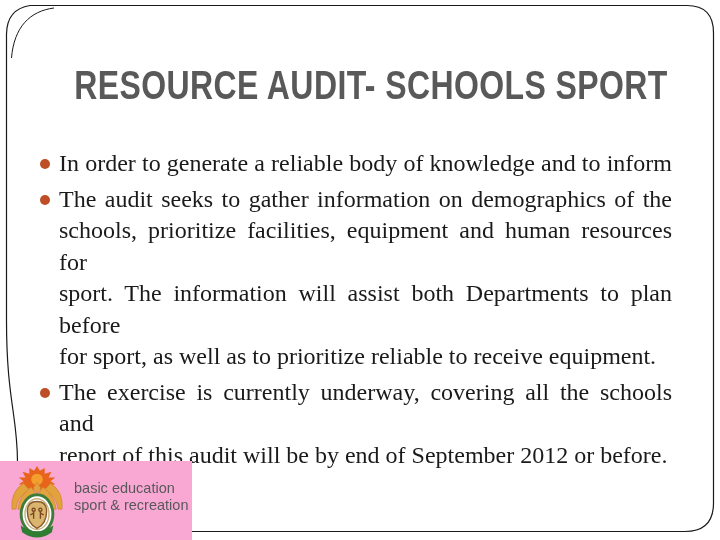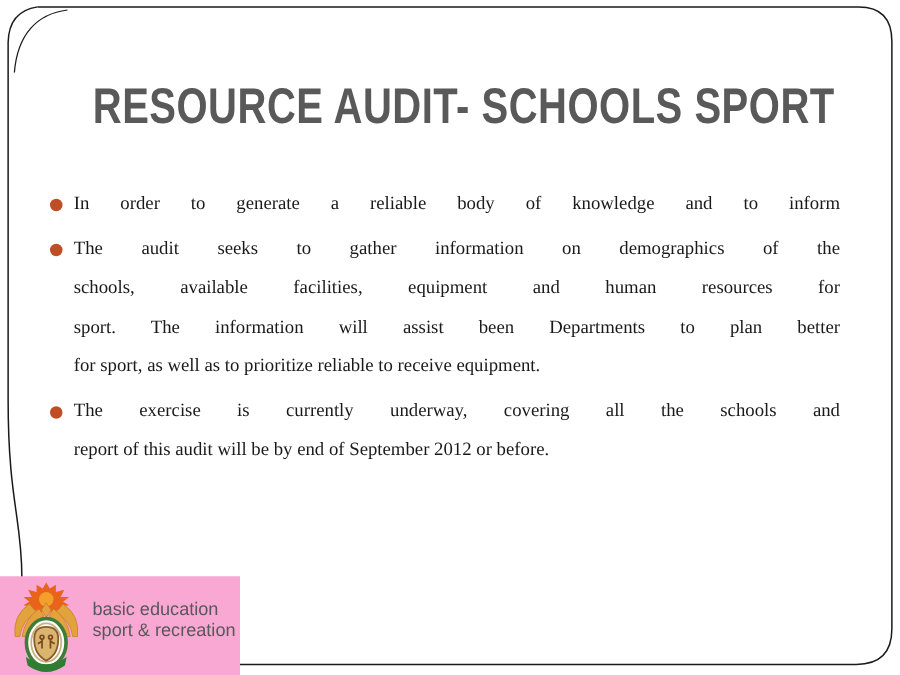--- a/index.html
+++ b/index.html
@@ -42,21 +42,21 @@
     padding-left: 19px;
     margin-bottom: 4px;
     color: #1a1a1a;
   }
   .bullet-dot {
     position: absolute; left: 0; top: 11px;
     width: 10px; height: 10px; border-radius: 50%;
     background: #be4e26;
   }
   .bline {
-    font-size: 15px;
+    font-size: 24px;
     line-height: 31.5px;
     text-align: justify;
     text-align-last: justify;
     white-space: normal;
   }
   .bline.last { text-align-last: left; }
 
   
   .logo-strip {
     position: absolute; left: 0; top: 461px; width: 192px; height: 79px;
@@ -89,22 +89,22 @@
   <div class="bullets">
 
     <div class="bullet-item">
       <span class="bullet-dot"></span>
       <div class="bline">In order to generate a reliable body of knowledge and to inform</div>
     </div>
 
     <div class="bullet-item">
       <span class="bullet-dot"></span>
       <div class="bline">The audit seeks to gather information on demographics of the</div>
-      <div class="bline">schools, available facilities, equipment and human resources for</div>
-      <div class="bline">sport. The information will assist been Departments to plan better</div>
+      <div class="bline">schools, prioritize facilities, equipment and human resources for</div>
+      <div class="bline">sport. The information will assist both Departments to plan before</div>
       <div class="bline last">for sport, as well as to prioritize reliable to receive equipment.</div>
     </div>
 
     <div class="bullet-item">
       <span class="bullet-dot"></span>
       <div class="bline">The exercise is currently underway, covering all the schools and</div>
       <div class="bline last">report of this audit will be by end of September 2012 or before.</div>
     </div>
 
   </div>

